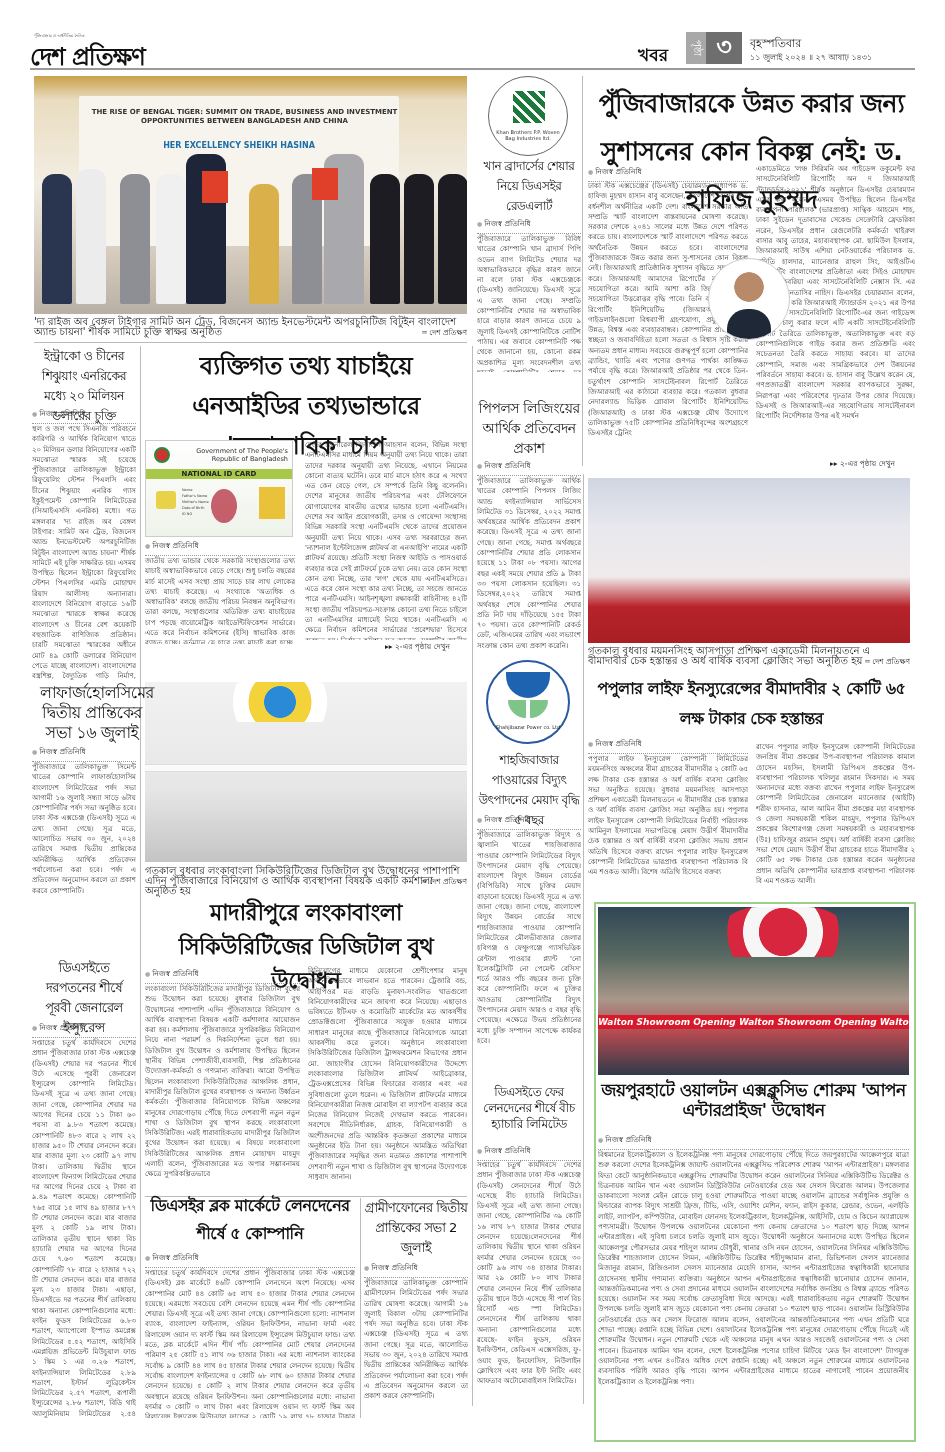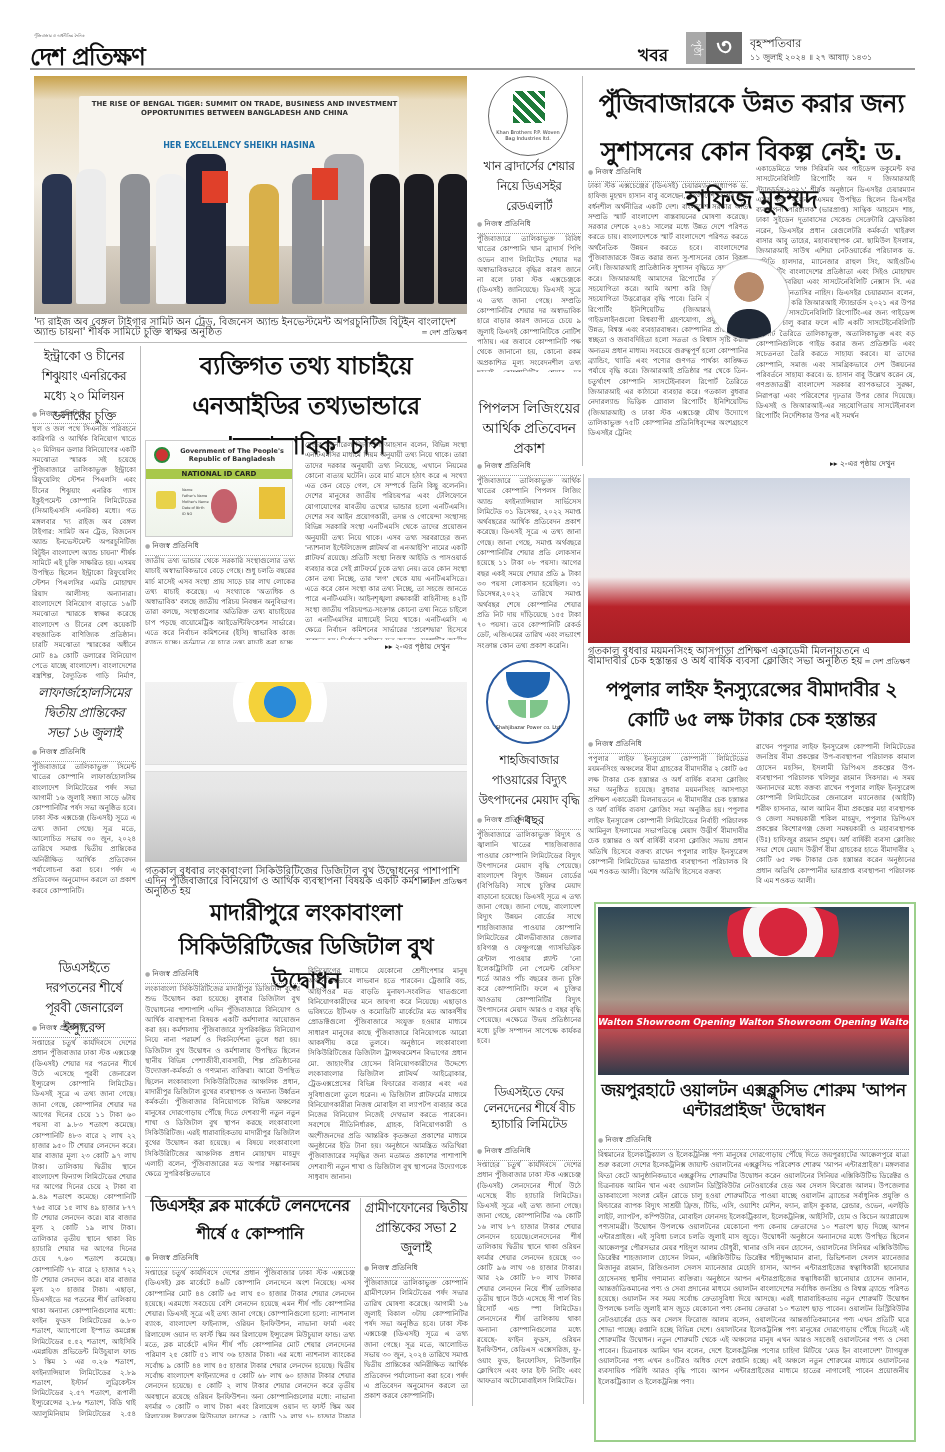--- a/index.html
+++ b/index.html
@@ -22,27 +22,27 @@
   .byline { font-size: 7.5px; color: #222; padding-bottom: 3px; border-bottom: 1px dotted #999; }
   .byline::before { content: "● "; color: #aaa; font-size: 6px; }
   .body { font-size: 7px; line-height: 10.3px; color: #333; text-align: justify; overflow: hidden; }
   .cont { font-size: 7.5px; color: #222; }
   .vrule { background: #bbb; width: 1px; }
   .hrule { background: #bbb; height: 1px; }
 
   
   .summit { left: 34px; top: 76px; width: 433px; height: 238px; background: linear-gradient(180deg,#c9a24a 0%, #e9dcc0 10%, #f3eee3 45%, #cfc6b8 80%, #b8b0a5 100%); }
   .summit .banner { position:absolute; left: 45px; top: 20px; width: 320px; height: 150px; background: #f7f4ee; border-radius: 2px; }
-  .summit .banner-title { position:absolute; left: 0; right:0; top: 4px; font-size: 7px; font-weight: bold; color:#333; text-align:center; line-height: 9px; padding-left: 11px; }
+  .summit .banner-title { position:absolute; left: 0; right:0; top: 12px; font-size: 7px; font-weight: bold; color:#333; text-align:center; line-height: 9px; padding-left: 11px; }
   .summit .banner-sub { position:absolute; left: 0; right:0; top: 45px; font-size: 8px; font-weight:bold; color:#1c6fa8; text-align:center; }
   .summit .person { position:absolute; bottom: 10px; width: 30px; background:#2b2f3a; border-radius: 12px 12px 2px 2px; }
   .summit .doc { position:absolute; width: 26px; height: 32px; background: #e0402a; }
 
   .nid { left: 145px; top: 440px; width: 148px; height: 97px; border: 1px solid #ccc; background: linear-gradient(180deg,#ffffff 0%, #eef3ea 100%); }
-  .nid-title { position:absolute; left: 30px; top: 6px; right: 4px; font-size: 6.5px; font-weight: bold; color:#333; text-align:center; line-height: 8px; }
+  .nid-title { position:absolute; left: 30px; top: 6px; right: 4px; font-size: 6.5px; font-weight: normal; color:#333; text-align:right; line-height: 8px; }
   .nid-band { position:absolute; left: 0; right: 0; top: 28px; height: 10px; background: #a8c84a; font-size: 7px; font-weight:bold; text-align:center; line-height: 10px; color:#222; }
   .nid-chip { position:absolute; left: 10px; top: 50px; width: 20px; height: 18px; background: #e8d24a; border-radius: 3px; }
   .nid-finger { position:absolute; left: 65px; top: 48px; width: 26px; height: 34px; background: #b93b4a; border-radius: 50%; opacity: .8; }
   .nid-face { position:absolute; left: 113px; top: 46px; width: 26px; height: 32px; background: #e9c23a; }
   .nid-seal { position:absolute; left: 8px; top: 6px; width: 16px; height: 16px; border-radius:50%; background:#c33; border: 2px solid #2a8a3a; }
 
   .logo-circle { border-radius: 50%; border: 1px solid #666; background: #fff; }
   .portrait { border-radius: 50%; border: 1px solid #ccc; background: radial-gradient(circle at 50% 35%, #b88a6a 0 22%, #ffffff 23% 100%); overflow:hidden; }
   .portrait .suit { position:absolute; left: 18px; right: 18px; bottom: 0; height: 30px; background:#1f2836; border-radius: 20px 20px 0 0; }
 
@@ -150,21 +150,21 @@
       <span style="background:#2a4a8a"></span>
       <span style="background:#f0efe6"></span>
       <span style="background:#e53f8f"></span>
       <span style="background:#fafafa"></span>
       <span style="background:#efe9d8"></span>
       <span style="background:#fdfdfd"></span>
   </div>
 </div>
 <div class="abs caption" style="left:588px;top:646px;width:322px;">গতকাল বুধবার ময়মনসিংহ আসপাড়া প্রশিক্ষণ একাডেমী মিলনায়তনে এ বীমাদাবীর চেক হস্তান্তর ও অর্ধ বার্ষিক ব্যবসা ক্লোজিং সভা অনুষ্ঠিত হয়</div>
 <div class="abs credit" style="left:820px;top:656px;width:90px;">═ দেশ প্রতিক্ষণ</div>
-<div class="abs headline" style="left:588px;top:674px;width:327px;font-size:19px;line-height:30px;font-weight:bold;">পপুলার লাইফ ইনস্যুরেন্সের বীমাদাবীর ২ কোটি ৬৫ লক্ষ টাকার চেক হস্তান্তর</div>
+<div class="abs headline" style="left:588px;top:674px;width:327px;font-size:16px;line-height:30px;font-weight:bold;">পপুলার লাইফ ইনস্যুরেন্সের বীমাদাবীর ২ কোটি ৬৫ লক্ষ টাকার চেক হস্তান্তর</div>
 <div class="abs byline" style="left:588px;top:738px;width:160px;">নিজস্ব প্রতিনিধি</div>
 <div class="abs body" style="left:588px;top:754px;width:160px;height:142px;">পপুলার লাইফ ইনস্যুরেন্স কোম্পানী লিমিটেডের ময়মনসিংহ অঞ্চলের বীমা গ্রাহকের বীমাদাবীর ২ কোটি ৬৫ লক্ষ টাকার চেক হস্তান্তর ও অর্ধ বার্ষিক ব্যবসা ক্লোজিং সভা অনুষ্ঠিত হয়েছে। বুধবার ময়মনসিংহ আসপাড়া প্রশিক্ষণ একাডেমী মিলনায়তনে এ বীমাদাবীর চেক হস্তান্তর ও অর্ধ বার্ষিক ব্যবসা ক্লোজিং সভা অনুষ্ঠিত হয়। পপুলার লাইফ ইনস্যুরেন্স কোম্পানী লিমিটেডের নির্বাহী পরিচালক আমিনুল ইসলামের সভাপতিত্বে মেয়াদ উত্তীর্ণ বীমাদাবীর চেক হস্তান্তর ও অর্ধ বার্ষিকী ব্যবসা ক্লোজিং সভায় প্রধান অতিথি হিসেবে বক্তব্য রাখেন পপুলার লাইফ ইনস্যুরেন্স কোম্পানী লিমিটেডের ভারপ্রাপ্ত ব্যবস্থাপনা পরিচালক বি এম শওকত আলী। বিশেষ অতিথি হিসেবে বক্তব্য</div>
 <div class="abs body" style="left:756px;top:742px;width:159px;height:154px;">রাখেন পপুলার লাইফ ইনস্যুরেন্স কোম্পানী লিমিটেডের জনপ্রিয় বীমা প্রকল্পের উপ-ব্যবস্থাপনা পরিচালক কামাল হোসেন মহসিন, ইসলামী ডিপিএস প্রকল্পের উপ-ব্যবস্থাপনা পরিচালক খলিলুর রহমান সিকদার। এ সময় অন্যানদের মধ্যে বক্তব্য রাখেন পপুলার লাইফ ইনস্যুরেন্স কোম্পানী লিমিটেডের জেনারেল ম্যানেজার (আইটি) শরীফ হাসনাত, আল আমিন বীমা প্রকল্পের মহা ব্যবস্থাপক ও জেলা সমন্বয়কারী শকিল মাহমুদ, পপুলার ডিপিএস প্রকল্পের কিশোরগঞ্জ জেলা সমন্বয়কারী ও মহাব্যবস্থাপক (উঃ) হাফিজুর রহমান প্রমুখ। অর্ধ বার্ষিকী ব্যবসা ক্লোজিং সভা শেষে মেয়াদ উত্তীর্ণ বীমা গ্রাহকের হাতে বীমাদাবীর ২ কোটি ৬৫ লক্ষ টাকার চেক হস্তান্তর করেন অনুষ্ঠানের প্রধান অতিথি কোম্পানীর ভারপ্রাপ্ত ব্যবস্থাপনা পরিচালক বি এম শওকত আলী।</div>
 
 <div class="abs vrule" style="left:583px;top:474px;height:930px;"></div>
 
 <div class="abs photo booth-photo">
   <div style="position:absolute;left:60px;top:0;width:150px;height:40px;border-radius:75px 75px 0 0;background:radial-gradient(circle,#2a8ad8 0 20%,#f4d23a 21% 40%,#ffffff 41% 60%,transparent 61%);"></div>
   <div class="crowd" style="height:72%;">
     <span style="background:#c8c0b0"></span>
@@ -178,21 +178,21 @@
   </div>
   <div class="ribbon-white" style="top:82px;background:#fafafa;border-top:1px solid #ddd;border-bottom:1px solid #ddd;"></div>
 </div>
 <div class="abs caption" style="left:145px;top:866px;width:322px;">গতকাল বুধবার লংকাবাংলা সিকিউরিটিজের ডিজিটাল বুথ উদ্বোধনের পাশাপাশি এদিন পুঁজিবাজারে বিনিয়োগ ও আর্থিক ব্যবস্থাপনা বিষয়ক একটি কর্মশালা অনুষ্ঠিত হয়</div>
 <div class="abs credit" style="left:380px;top:876px;width:87px;">═ দেশ প্রতিক্ষণ</div>
 <div class="abs headline" style="left:145px;top:896px;width:322px;font-size:22px;line-height:34px;font-weight:bold;">মাদারীপুরে লংকাবাংলা সিকিউরিটিজের ডিজিটাল বুথ উদ্বোধন</div>
 <div class="abs byline" style="left:145px;top:968px;width:155px;">নিজস্ব প্রতিনিধি</div>
 <div class="abs body" style="left:145px;top:984px;width:155px;height:196px;">লংকাবাংলা সিকিউরিটিজের মাদারীপুর ডিজিটাল বুথের শুভ উদ্বোধন করা হয়েছে। বুধবার ডিজিটাল বুথ উদ্বোধনের পাশাপাশি এদিন পুঁজিবাজারে বিনিয়োগ ও আর্থিক ব্যবস্থাপনা বিষয়ক একটি কর্মশালার আয়োজন করা হয়। কর্মশালায় পুঁজিবাজারে সুপরিকল্পিত বিনিয়োগ নিয়ে নানা পরামর্শ ও দিকনির্দেশনা তুলে ধরা হয়। ডিজিটাল বুথ উদ্বোধন ও কর্মশালায় উপস্থিত ছিলেন স্থানীয় বিভিন্ন পেশাজীবী,ব্যবসায়ী, শিল্প প্রতিষ্ঠানের উদ্যোক্তা-কর্মকর্তা ও গণ্যমান্য ব্যক্তিরা। আরো উপস্থিত ছিলেন লংকাবাংলা সিকিউরিটিজের আঞ্চলিক প্রধান, মাদারীপুর ডিজিটাল বুথের ব্যবস্থাপক ও অন্যান্য উর্ধ্বতন কর্মকর্তা। পুঁজিবাজার বিনিয়োগকে বিভিন্ন অঞ্চলের মানুষের দোরগোড়ায় পৌঁছে দিতে দেশব্যাপী নতুন নতুন শাখা ও ডিজিটাল বুথ স্থাপন করছে লংকাবাংলা সিকিউরিটিজ। এরই ধারাবাহিকতায় মাদারীপুর ডিজিটাল বুথের উদ্বোধন করা হয়েছে। এ বিষয়ে লংকাবাংলা সিকিউরিটিজের আঞ্চলিক প্রধান মোহাম্মদ মাহমুদ এলাহী বলেন, পুঁজিবাজারের মত অপার সম্ভাবনাময় ক্ষেত্রে সুপরিকল্পিতভাবে</div>
 <div class="abs body" style="left:308px;top:966px;width:159px;height:214px;">বিনিয়োগের মাধ্যমে যেকোনো শ্রেণীপেশার মানুষ অর্থনৈতিকভাবে লাভবান হতে পারবেন। ট্রেজারি বন্ড, আইপিওর মত বাড়তি মুনাফা-সংবলিত খাতগুলো বিনিয়োগকারীদের মনে জায়গা করে নিয়েছে। এছাড়াও ভবিষ্যতে ইটিএফ ও কমোডিটি মার্কেটের মত আকর্ষণীয় প্রোডাক্টগুলো পুঁজিবাজারে সংযুক্ত হওয়ার মাধ্যমে সাধারণ মানুষের কাছে পুঁজিবাজারে বিনিয়োগকে আরো আকর্ষণীয় করে তুলবে। অনুষ্ঠানে লংকাবাংলা সিকিউরিটিজের ডিজিটাল ট্রান্সফরমেশন বিভাগের প্রধান মো. জাহাংগীর হোসেন বিনিয়োগকারীদের উদ্দেশ্যে লংকাবাংলার ডিজিটাল প্লাটফর্ম আইব্রোকার, ট্রেডএক্সপ্রেসের বিভিন্ন ফিচারের ব্যবহার এবং এর সুবিধাগুলো তুলে ধরেন। এ ডিজিটাল প্লাটফর্মের মাধ্যমে বিনিয়োগকারীরা নিজস্ব মোবাইল বা ল্যাপটপ ব্যবহার করে নিজের বিনিয়োগ নিজেই দেখভাল করতে পারবেন। সবশেষে নীতিনির্ধারক, গ্রাহক, বিনিয়োগকারী ও অংশীজনদের প্রতি আন্তরিক কৃতজ্ঞতা প্রকাশের মাধ্যমে অনুষ্ঠানের ইতি টানা হয়। অনুষ্ঠানে আমন্ত্রিত অতিথিরা পুঁজিবাজারের সমৃদ্ধির জন্য মতামত প্রকাশের পাশাপাশি দেশব্যাপী নতুন শাখা ও ডিজিটাল বুথ স্থাপনের উদ্যোগকে সাধুবাদ জানান।</div>
 
-<div class="abs headline" style="left:32px;top:683px;width:104px;font-size:13px;line-height:20px;font-style:italic;">লাফার্জহোলসিমের দ্বিতীয় প্রান্তিকের সভা ১৬ জুলাই</div>
+<div class="abs headline" style="left:40px;top:683px;width:104px;font-size:16px;line-height:20px;">লাফার্জহোলসিমের দ্বিতীয় প্রান্তিকের সভা ১৬ জুলাই</div>
 <div class="abs byline" style="left:32px;top:746px;width:104px;">নিজস্ব প্রতিনিধি</div>
 <div class="abs body" style="left:32px;top:762px;width:104px;height:180px;">পুঁজিবাজারে তালিকাভুক্ত সিমেন্ট খাতের কোম্পানি লাফার্জহোলসিম বাংলাদেশ লিমিটেডের পর্ষদ সভা আগামী ১৬ জুলাই সন্ধ্যা সাড়ে ৬টায় কোম্পানিটির পর্ষদ সভা অনুষ্ঠিত হবে। ঢাকা স্টক এক্সচেঞ্জ (ডিএসই) সূত্রে এ তথ্য জানা গেছে। সূত্র মতে, আলোচিত সভায় ৩০ জুন, ২০২৪ তারিখে সমাপ্ত দ্বিতীয় প্রান্তিকের অনিরীক্ষিত আর্থিক প্রতিবেদন পর্যালোচনা করা হবে। পর্ষদ এ প্রতিবেদন অনুমোদন করলে তা প্রকাশ করবে কোম্পানিটি।</div>
 
 <div class="abs headline" style="left:32px;top:958px;width:104px;font-size:13px;line-height:20px;">ডিএসইতে দরপতনের শীর্ষে পূরবী জেনারেল ইন্স্যুরেন্স</div>
 <div class="abs byline" style="left:32px;top:1022px;width:104px;">নিজস্ব প্রতিনিধি</div>
 <div class="abs body" style="left:32px;top:1038px;width:104px;height:380px;">সপ্তাহের চতুর্থ কার্যদিবসে দেশের প্রধান পুঁজিবাজার ঢাকা স্টক এক্সচেঞ্জ (ডিএসই) শেয়ার দর পতনের শীর্ষে উঠে এসেছে পূরবী জেনারেল ইন্স্যুরেন্স কোম্পানি লিমিটেড। ডিএসই সূত্রে এ তথ্য জানা গেছে। জানা গেছে, কোম্পানির শেয়ার দর আগের দিনের চেয়ে ১১ টাকা ৬০ পয়সা বা ৯.৮৩ শতাংশ কমেছে। কোম্পানিটি ৪৮৩ বারে ২ লাখ ২২ হাজার ৯৫০ টি শেয়ার লেনদেন করে। যার বাজার মূল্য ২৩ কোটি ৯৭ লাখ টাকা। তালিকায় দ্বিতীয় স্থানে বাংলাদেশ ফিন্যান্স লিমিটেডের শেয়ার দর আগের দিনের চেয়ে ২ টাকা বা ৯.৪৯ শতাংশ কমেছে। কোম্পানিটি ৭৬৫ বারে ১৫ লাখ ৪৯ হাজার ৮৭৭ টি শেয়ার লেনদেন করে। যার বাজার মূল্য ২ কোটি ১৯ লাখ টাকা। তালিকার তৃতীয় স্থানে থাকা বিচ হ্যাচারি শেয়ার দর আগের দিনের চেয়ে ৭.৬৩ শতাংশ কমেছে। কোম্পানিটি ৭৮ বারে ২ হাজার ৭২২ টি শেয়ার লেনদেন করে। যার বাজার মূল্য ২৩ হাজার টাকা। এছাড়া, ডিএসইতে দর পতনের শীর্ষ তালিকায় থাকা অন্যান্য কোম্পানিগুলোর মধ্যে: ফাইন ফুডস লিমিটেডের ৬.৮৩ শতাংশ, অ্যাপোলো ইস্পাত কমপ্লেক্স লিমিটেডের ৫.৫২ শতাংশ, আইসিবি এমপ্লয়িজ প্রভিডেন্ট মিউচুয়াল ফান্ড ১ স্কিম ১ এর ৩.২৬ শতাংশ, ফাইন্যান্সিয়াল লিমিটেডের ২.৮৯ শতাংশ, ইস্টার্ন লুব্রিকেন্টস লিমিটেডের ২.৫৭ শতাংশ, রূপালী ইন্স্যুরেন্সের ২.৮৬ শতাংশ, বিডি থাই অ্যালুমিনিয়াম লিমিটেডের ২.৫৪ শতাংশ এবং এশিয়া প্যাসিফিক জেনারেল ইন্স্যুরেন্স কোম্পানি লিমিটেডের ২.৯৭ শতাংশ দর কমেছে।</div>
 
 <div class="abs logo-circle" style="left:486px;top:660px;width:84px;height:84px;border:2px solid #2a5aa0;">
   <div style="position:absolute;left:18px;top:10px;width:44px;height:26px;background:#1e63b0;border-radius:0 0 22px 22px;"></div>
   <div style="position:absolute;left:20px;top:38px;width:18px;height:18px;background:#7fc58a;border-radius:0 0 0 18px;"></div>

